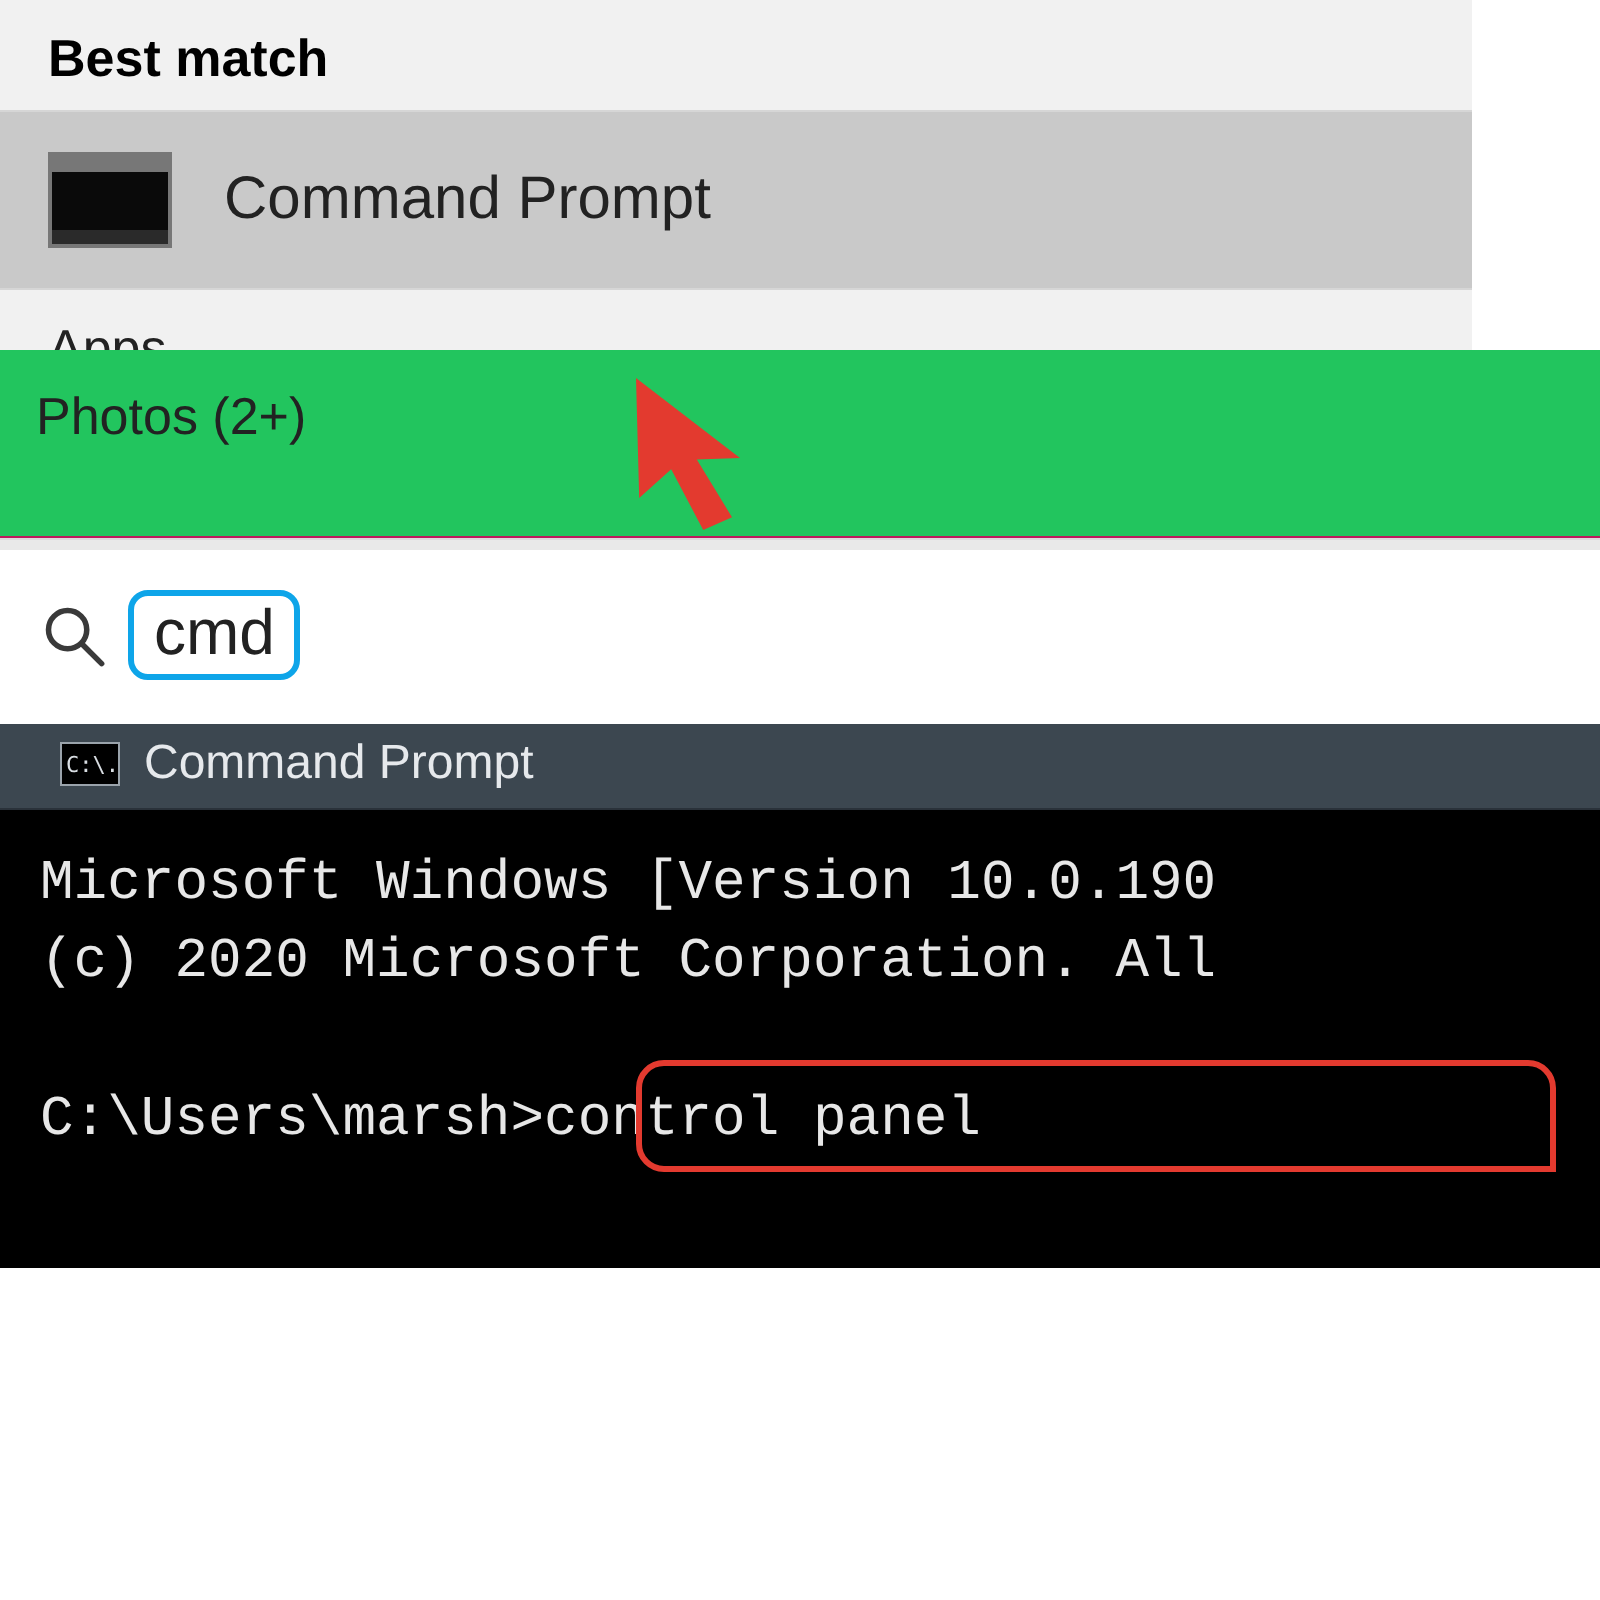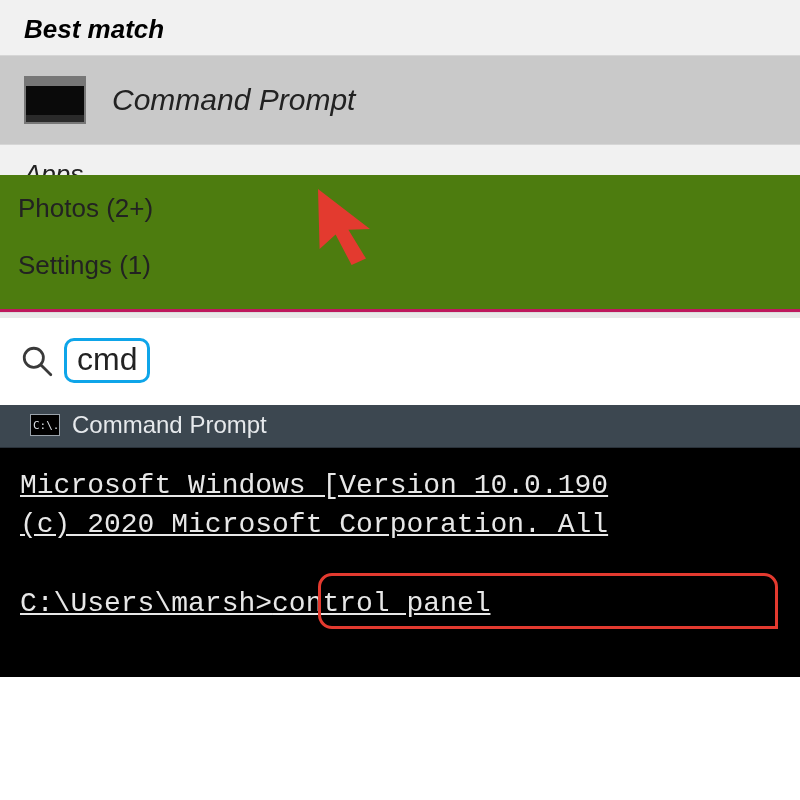--- a/index.html
+++ b/index.html
@@ -1,20 +1,20 @@
 <!DOCTYPE html>
 <html><head>
 <meta charset="utf-8">
 <style>
   * { box-sizing: border-box; margin: 0; padding: 0; }
   html, body { width: 800px; height: 800px; font-family: "Segoe UI", Arial, sans-serif; background: #fff; overflow: hidden; }
   .wrap { width: 800px; height: 800px; position: relative; }
 
   
-  .start-panel { width: 800px; background: #f1f1f1; font-style: italic; }
+  .start-panel { width: 736px; background: #f1f1f1; }
   .best-match { padding: 14px 24px 10px 24px; font-size: 26px; font-weight: 600; color: #000; }
   .result-row {
     display: flex; align-items: center; gap: 26px;
     padding: 20px 24px;
     background: #c9c9c9;
     border-top: 1px solid #d6d6d6;
     border-bottom: 1px solid #d6d6d6;
     cursor: default;
   }
   .result-row .app-icon {
@@ -34,23 +34,23 @@
   
   .red-arrow {
     position: absolute;
     left: 310px; top: 185px;
     width: 80px; height: 80px;
     pointer-events: none;
   }
 
   
   .cat-bar {
-    background: #4d7c0f;
+    background: #22c55e;
     padding: 8px 10px 18px 18px;
-    border-bottom: 3px solid #be185d;
+    border-bottom: 1px solid #be185d;
   }
   .cat-bar .cat { font-size: 26px; color: #222; margin: 10px 0 26px 0; }
   .divider { height: 6px; background: #e9e9e9; border-top: 1px solid #dcdcdc; }
 
   
   .search-row {
     display: flex; align-items: center; gap: 10px;
     padding: 20px 20px 22px 20px;
     background: #fff;
   }
@@ -78,21 +78,20 @@
     display: flex; align-items: center; justify-content: flex-start;
   }
   .cmd-titlebar .cmd-icon span { color: #d8dde2; font-size: 11px; padding-left: 2px; font-family: Consolas, monospace; }
   .cmd-titlebar .cmd-title { color: #e6e9ec; font-size: 24px; }
   .cmd-body {
     padding: 18px 0 0 20px;
     font-family: Consolas, "Courier New", monospace;
     font-size: 28px; line-height: 1.4;
     color: #e7e7e7;
     white-space: pre;
-    text-decoration: underline;
   }
   .cmd-highlight {
     position: absolute;
     border: 3px solid #e33a2f;
     border-radius: 14px;
     pointer-events: none;
   }
   .cmd-highlight.cmd-hl { left: 318px; top: 168px; width: 460px; height: 56px; border-bottom-right-radius: 0; }
 </style>
 </head>
@@ -111,21 +110,20 @@
 
     <div class="apps-cut">Apps</div>
   </div>
 
   <svg class="red-arrow" viewBox="0 0 100 100">
     <polygon points="10,5 75,55 48,56 70,92 52,100 32,62 12,80" fill="#e33a2f"></polygon>
   </svg>
 
   <div class="cat-bar">
     <div class="cat">Photos (2+)</div>
-    <div class="cat" style="margin-bottom:10px">Settings (1)</div>
   </div>
   <div class="divider"></div>
 
   <div class="search-row">
     <svg class="mag" viewBox="0 0 32 32">
       <circle cx="13" cy="13" r="9" fill="none" stroke="#3a3a3a" stroke-width="2.6"></circle>
       <line x1="20" y1="20" x2="29" y2="29" stroke="#3a3a3a" stroke-width="2.6" stroke-linecap="round"></line>
     </svg>
     <span class="search-term">cmd</span>
   </div>

